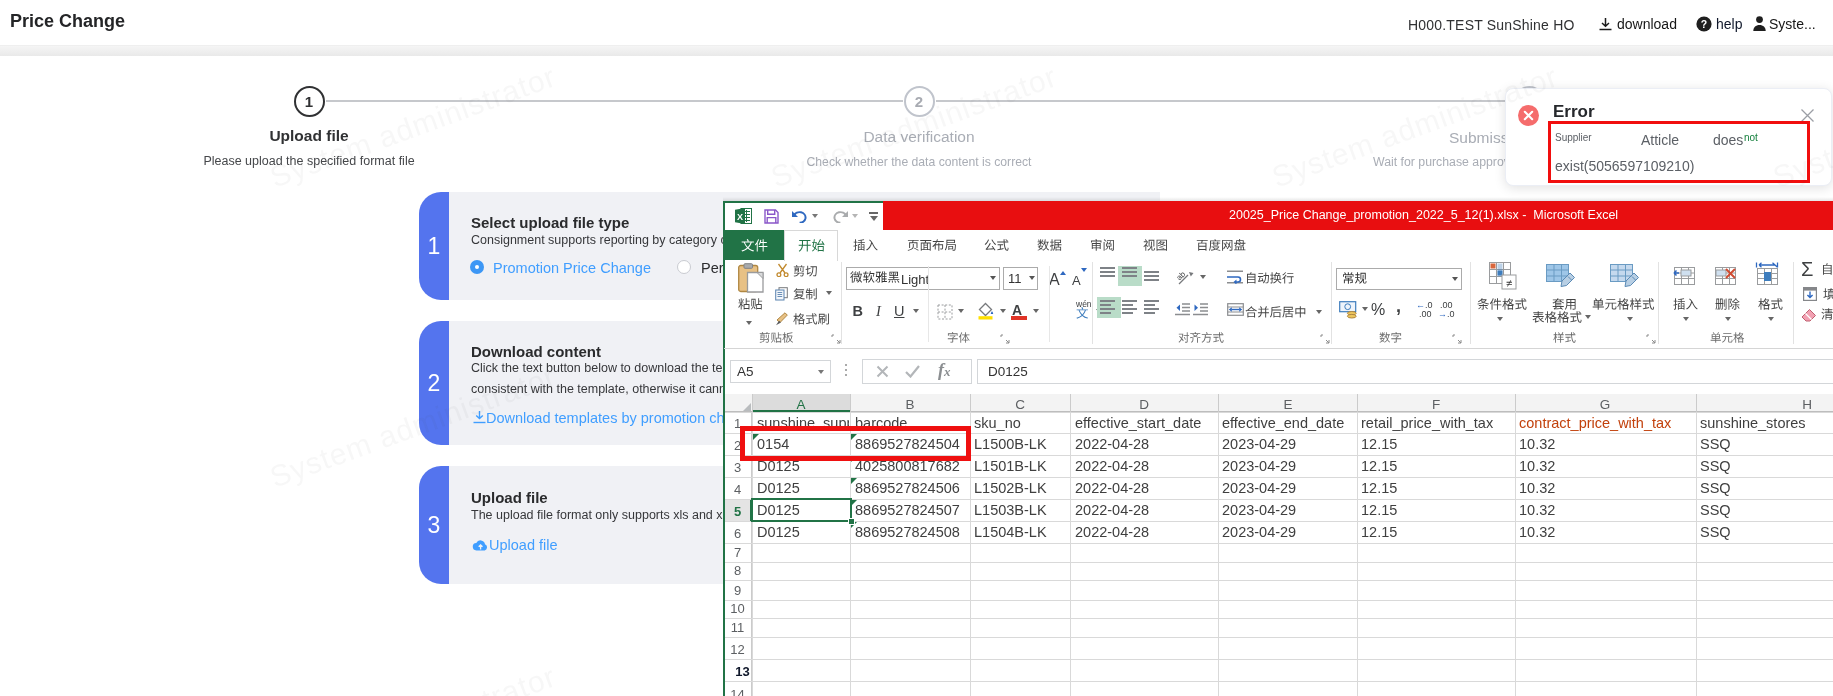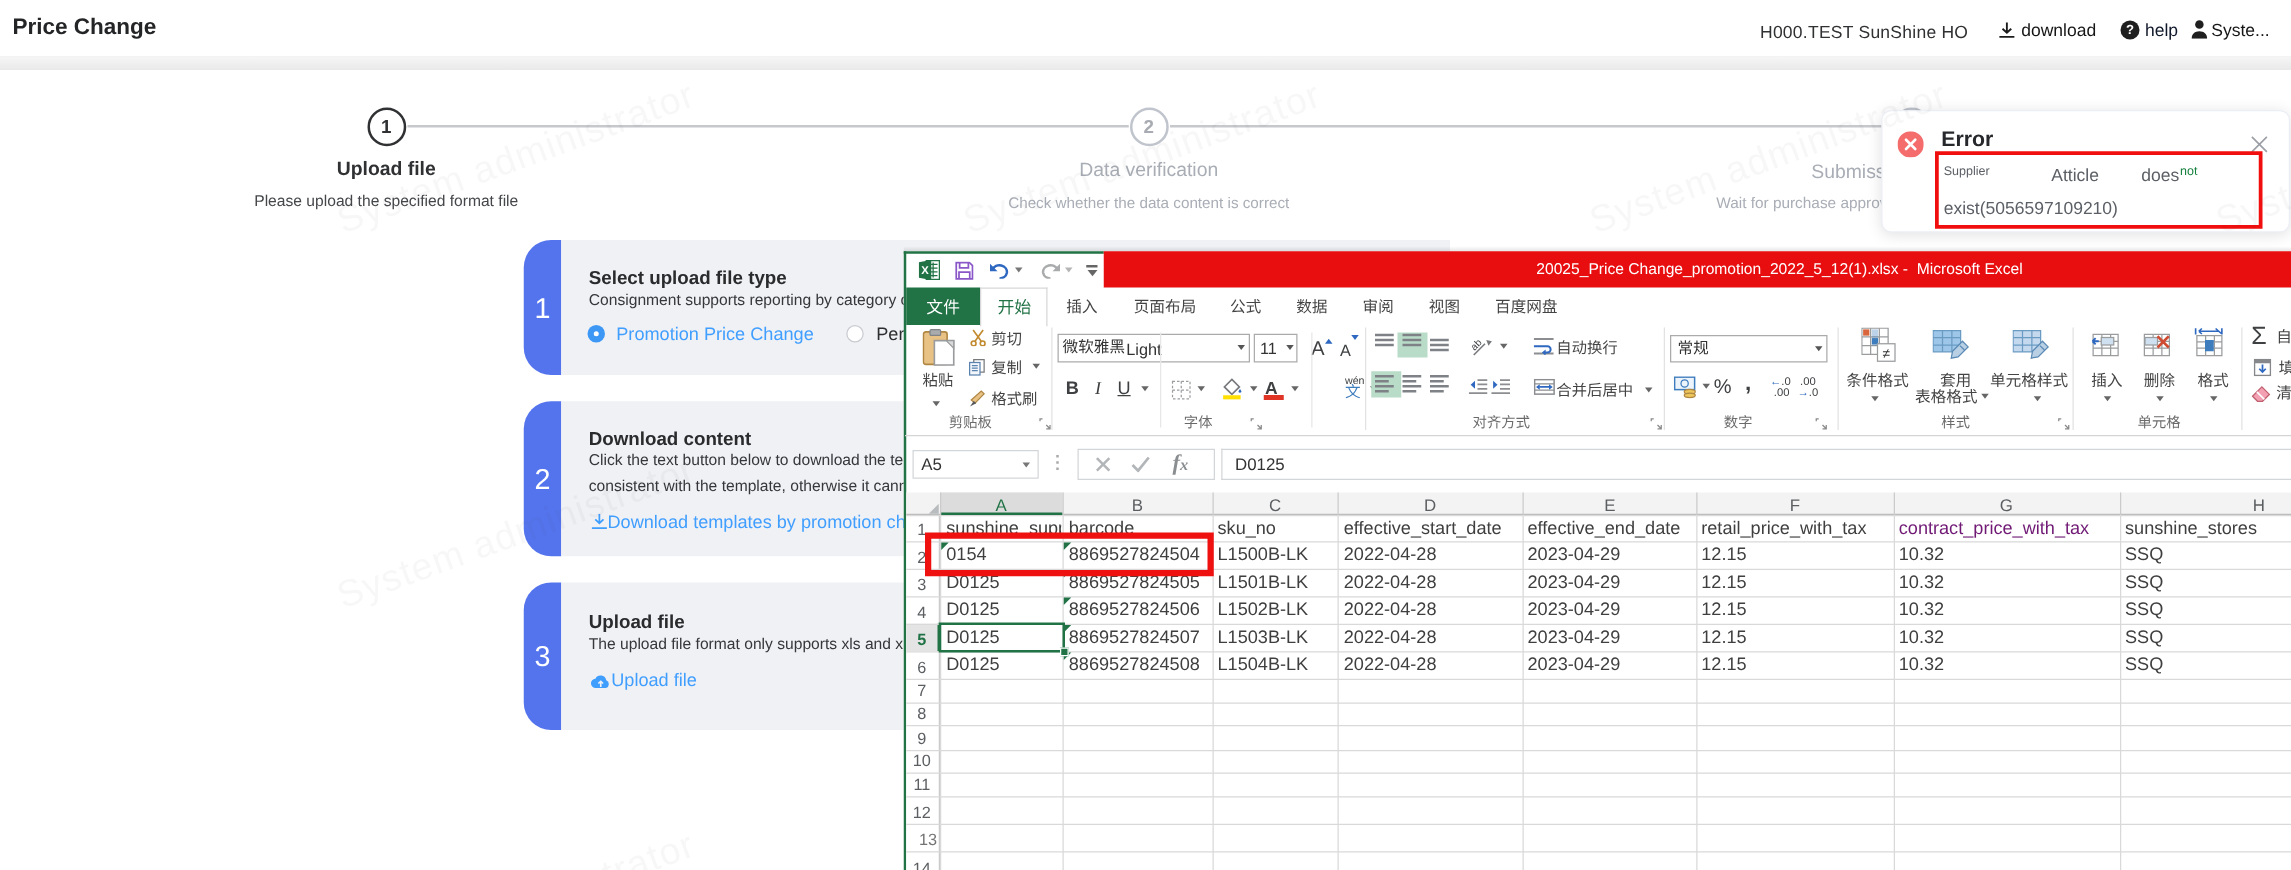--- a/index.html
+++ b/index.html
@@ -643,40 +643,40 @@
 <div class="abs" style="left:725px;top:460px;width:25px;text-align:center;font-size:13px;color:#5c5f62;font-weight:normal">3</div>
 <div class="abs" style="left:725px;top:482px;width:25px;text-align:center;font-size:13px;color:#5c5f62;font-weight:normal">4</div>
 <div class="abs" style="left:725px;top:504px;width:25px;text-align:center;font-size:13px;color:#217346;font-weight:bold">5</div>
 <div class="abs" style="left:725px;top:526px;width:25px;text-align:center;font-size:13px;color:#5c5f62;font-weight:normal">6</div>
 <div class="abs" style="left:725px;top:545px;width:25px;text-align:center;font-size:13px;color:#5c5f62;font-weight:normal">7</div>
 <div class="abs" style="left:725px;top:563px;width:25px;text-align:center;font-size:13px;color:#5c5f62;font-weight:normal">8</div>
 <div class="abs" style="left:725px;top:583px;width:25px;text-align:center;font-size:13px;color:#5c5f62;font-weight:normal">9</div>
 <div class="abs" style="left:725px;top:601px;width:25px;text-align:center;font-size:13px;color:#5c5f62;font-weight:normal">10</div>
 <div class="abs" style="left:725px;top:620px;width:25px;text-align:center;font-size:13px;color:#5c5f62;font-weight:normal">11</div>
 <div class="abs" style="left:725px;top:642px;width:25px;text-align:center;font-size:13px;color:#5c5f62;font-weight:normal">12</div>
-<div class="abs" style="left:725px;top:664px;width:35px;text-align:center;font-size:13px;color:#737373;font-weight:normal">13</div>
+<div class="abs" style="left:725px;top:664px;width:35px;text-align:center;font-size:13px;color:#0f172a;font-weight:bold">13</div>
 <div class="abs" style="left:725px;top:687px;width:25px;text-align:center;font-size:13px;color:#5c5f62">14</div>
 <div class="abs" style="left:757px;top:415px;font-size:14.5px;color:#3f3f3f;white-space:nowrap;width:92px;overflow:hidden;">sunshine_supp</div>
 <div class="abs" style="left:855px;top:415px;font-size:14.5px;color:#3f3f3f;white-space:nowrap;">barcode</div>
 <div class="abs" style="left:974px;top:415px;font-size:14.5px;color:#3f3f3f;white-space:nowrap;">sku_no</div>
 <div class="abs" style="left:1075px;top:415px;font-size:14.5px;color:#3f3f3f;white-space:nowrap;">effective_start_date</div>
 <div class="abs" style="left:1222px;top:415px;font-size:14.5px;color:#3f3f3f;white-space:nowrap;">effective_end_date</div>
 <div class="abs" style="left:1361px;top:415px;font-size:14.5px;color:#3f3f3f;white-space:nowrap;">retail_price_with_tax</div>
-<div class="abs" style="left:1519px;top:415px;font-size:14.5px;color:#701a75;white-space:nowrap;">contract_price_with_tax</div>
+<div class="abs" style="left:1519px;top:415px;font-size:14.5px;color:#c2410c;white-space:nowrap;">contract_price_with_tax</div>
 <div class="abs" style="left:1700px;top:415px;font-size:14.5px;color:#3f3f3f;white-space:nowrap;">sunshine_stores</div>
 <div class="abs" style="left:757px;top:436px;font-size:14.5px;color:#3f3f3f;white-space:nowrap;">0154</div>
 <div class="abs" style="left:855px;top:436px;font-size:14.5px;color:#3f3f3f;white-space:nowrap;">8869527824504</div>
 <div class="abs" style="left:974px;top:436px;font-size:14.5px;color:#3f3f3f;white-space:nowrap;">L1500B-LK</div>
 <div class="abs" style="left:1075px;top:436px;font-size:14.5px;color:#3f3f3f;white-space:nowrap;">2022-04-28</div>
 <div class="abs" style="left:1222px;top:436px;font-size:14.5px;color:#3f3f3f;white-space:nowrap;">2023-04-29</div>
 <div class="abs" style="left:1361px;top:436px;font-size:14.5px;color:#3f3f3f;white-space:nowrap;">12.15</div>
 <div class="abs" style="left:1519px;top:436px;font-size:14.5px;color:#3f3f3f;white-space:nowrap;">10.32</div>
 <div class="abs" style="left:1700px;top:436px;font-size:14.5px;color:#3f3f3f;white-space:nowrap;">SSQ</div>
 <div class="abs" style="left:757px;top:458px;font-size:14.5px;color:#3f3f3f;white-space:nowrap;">D0125</div>
-<div class="abs" style="left:855px;top:458px;font-size:14.5px;color:#3f3f3f;white-space:nowrap;">8869527824505</div>
+<div class="abs" style="left:855px;top:458px;font-size:14.5px;color:#3f3f3f;white-space:nowrap;">4025800817682</div>
 <div class="abs" style="left:974px;top:458px;font-size:14.5px;color:#3f3f3f;white-space:nowrap;">L1501B-LK</div>
 <div class="abs" style="left:1075px;top:458px;font-size:14.5px;color:#3f3f3f;white-space:nowrap;">2022-04-28</div>
 <div class="abs" style="left:1222px;top:458px;font-size:14.5px;color:#3f3f3f;white-space:nowrap;">2023-04-29</div>
 <div class="abs" style="left:1361px;top:458px;font-size:14.5px;color:#3f3f3f;white-space:nowrap;">12.15</div>
 <div class="abs" style="left:1519px;top:458px;font-size:14.5px;color:#3f3f3f;white-space:nowrap;">10.32</div>
 <div class="abs" style="left:1700px;top:458px;font-size:14.5px;color:#3f3f3f;white-space:nowrap;">SSQ</div>
 <div class="abs" style="left:757px;top:480px;font-size:14.5px;color:#3f3f3f;white-space:nowrap;">D0125</div>
 <div class="abs" style="left:855px;top:480px;font-size:14.5px;color:#3f3f3f;white-space:nowrap;">8869527824506</div>
 <div class="abs" style="left:974px;top:480px;font-size:14.5px;color:#3f3f3f;white-space:nowrap;">L1502B-LK</div>
 <div class="abs" style="left:1075px;top:480px;font-size:14.5px;color:#3f3f3f;white-space:nowrap;">2022-04-28</div>

